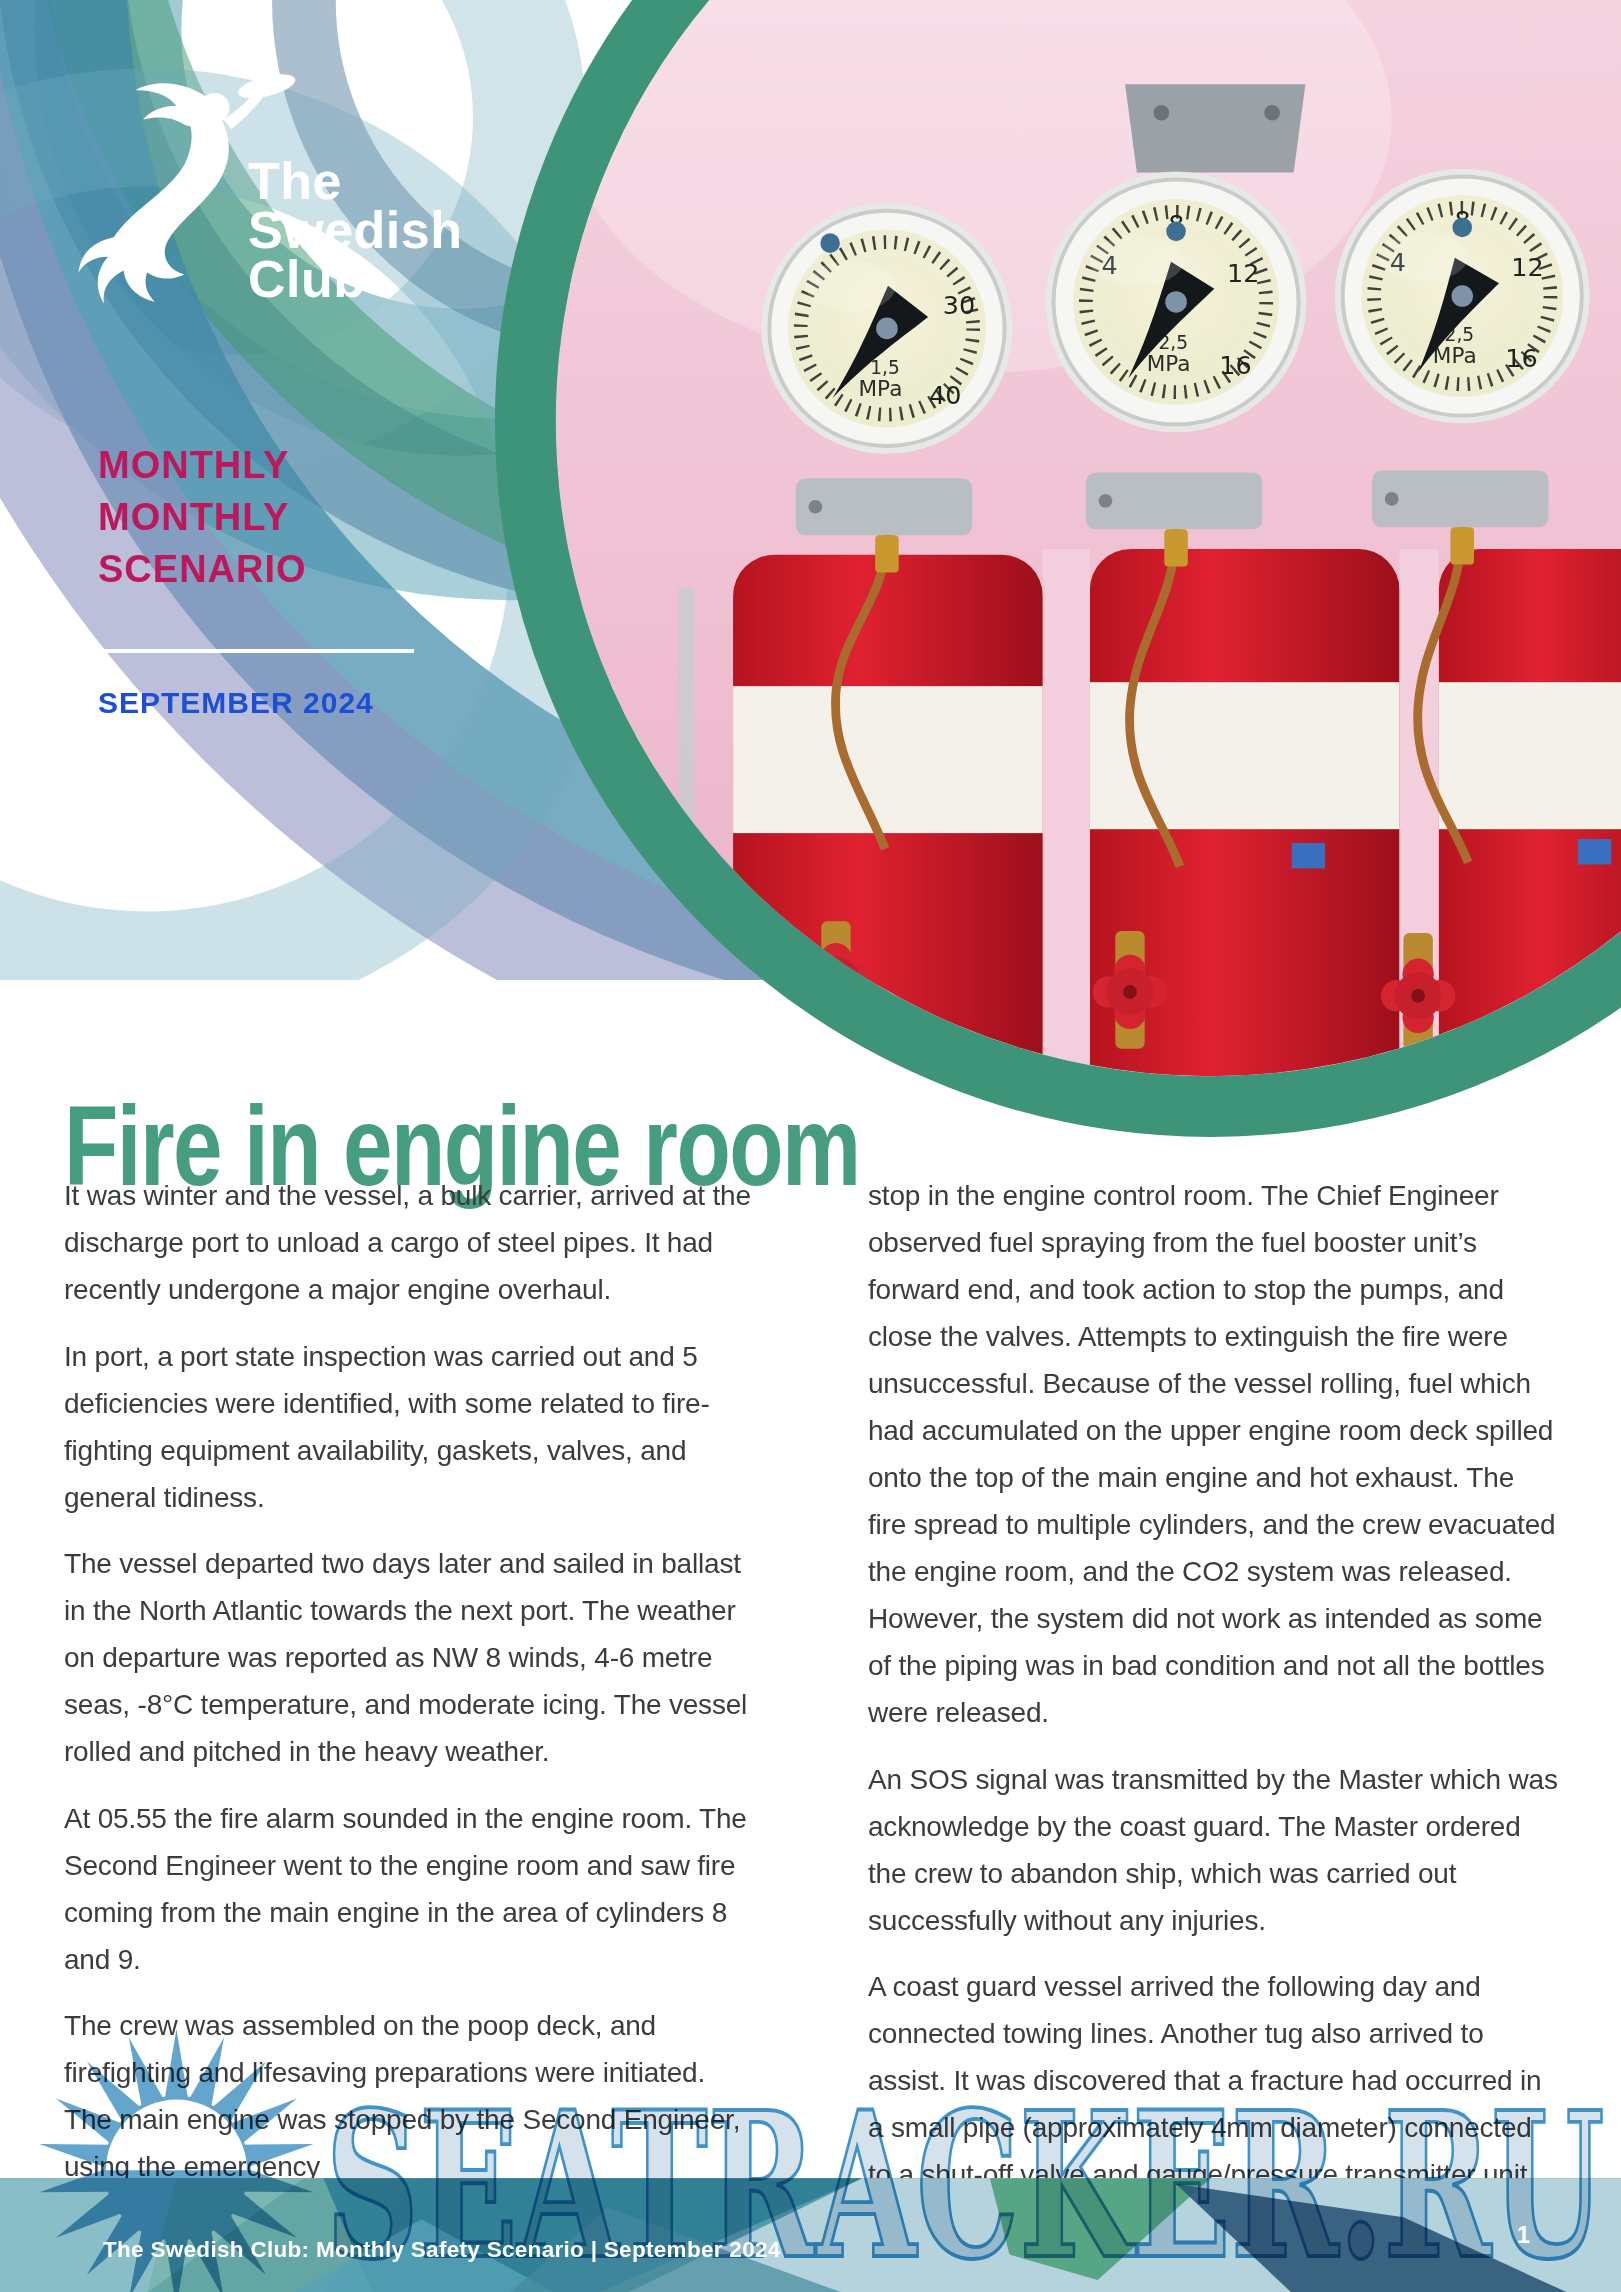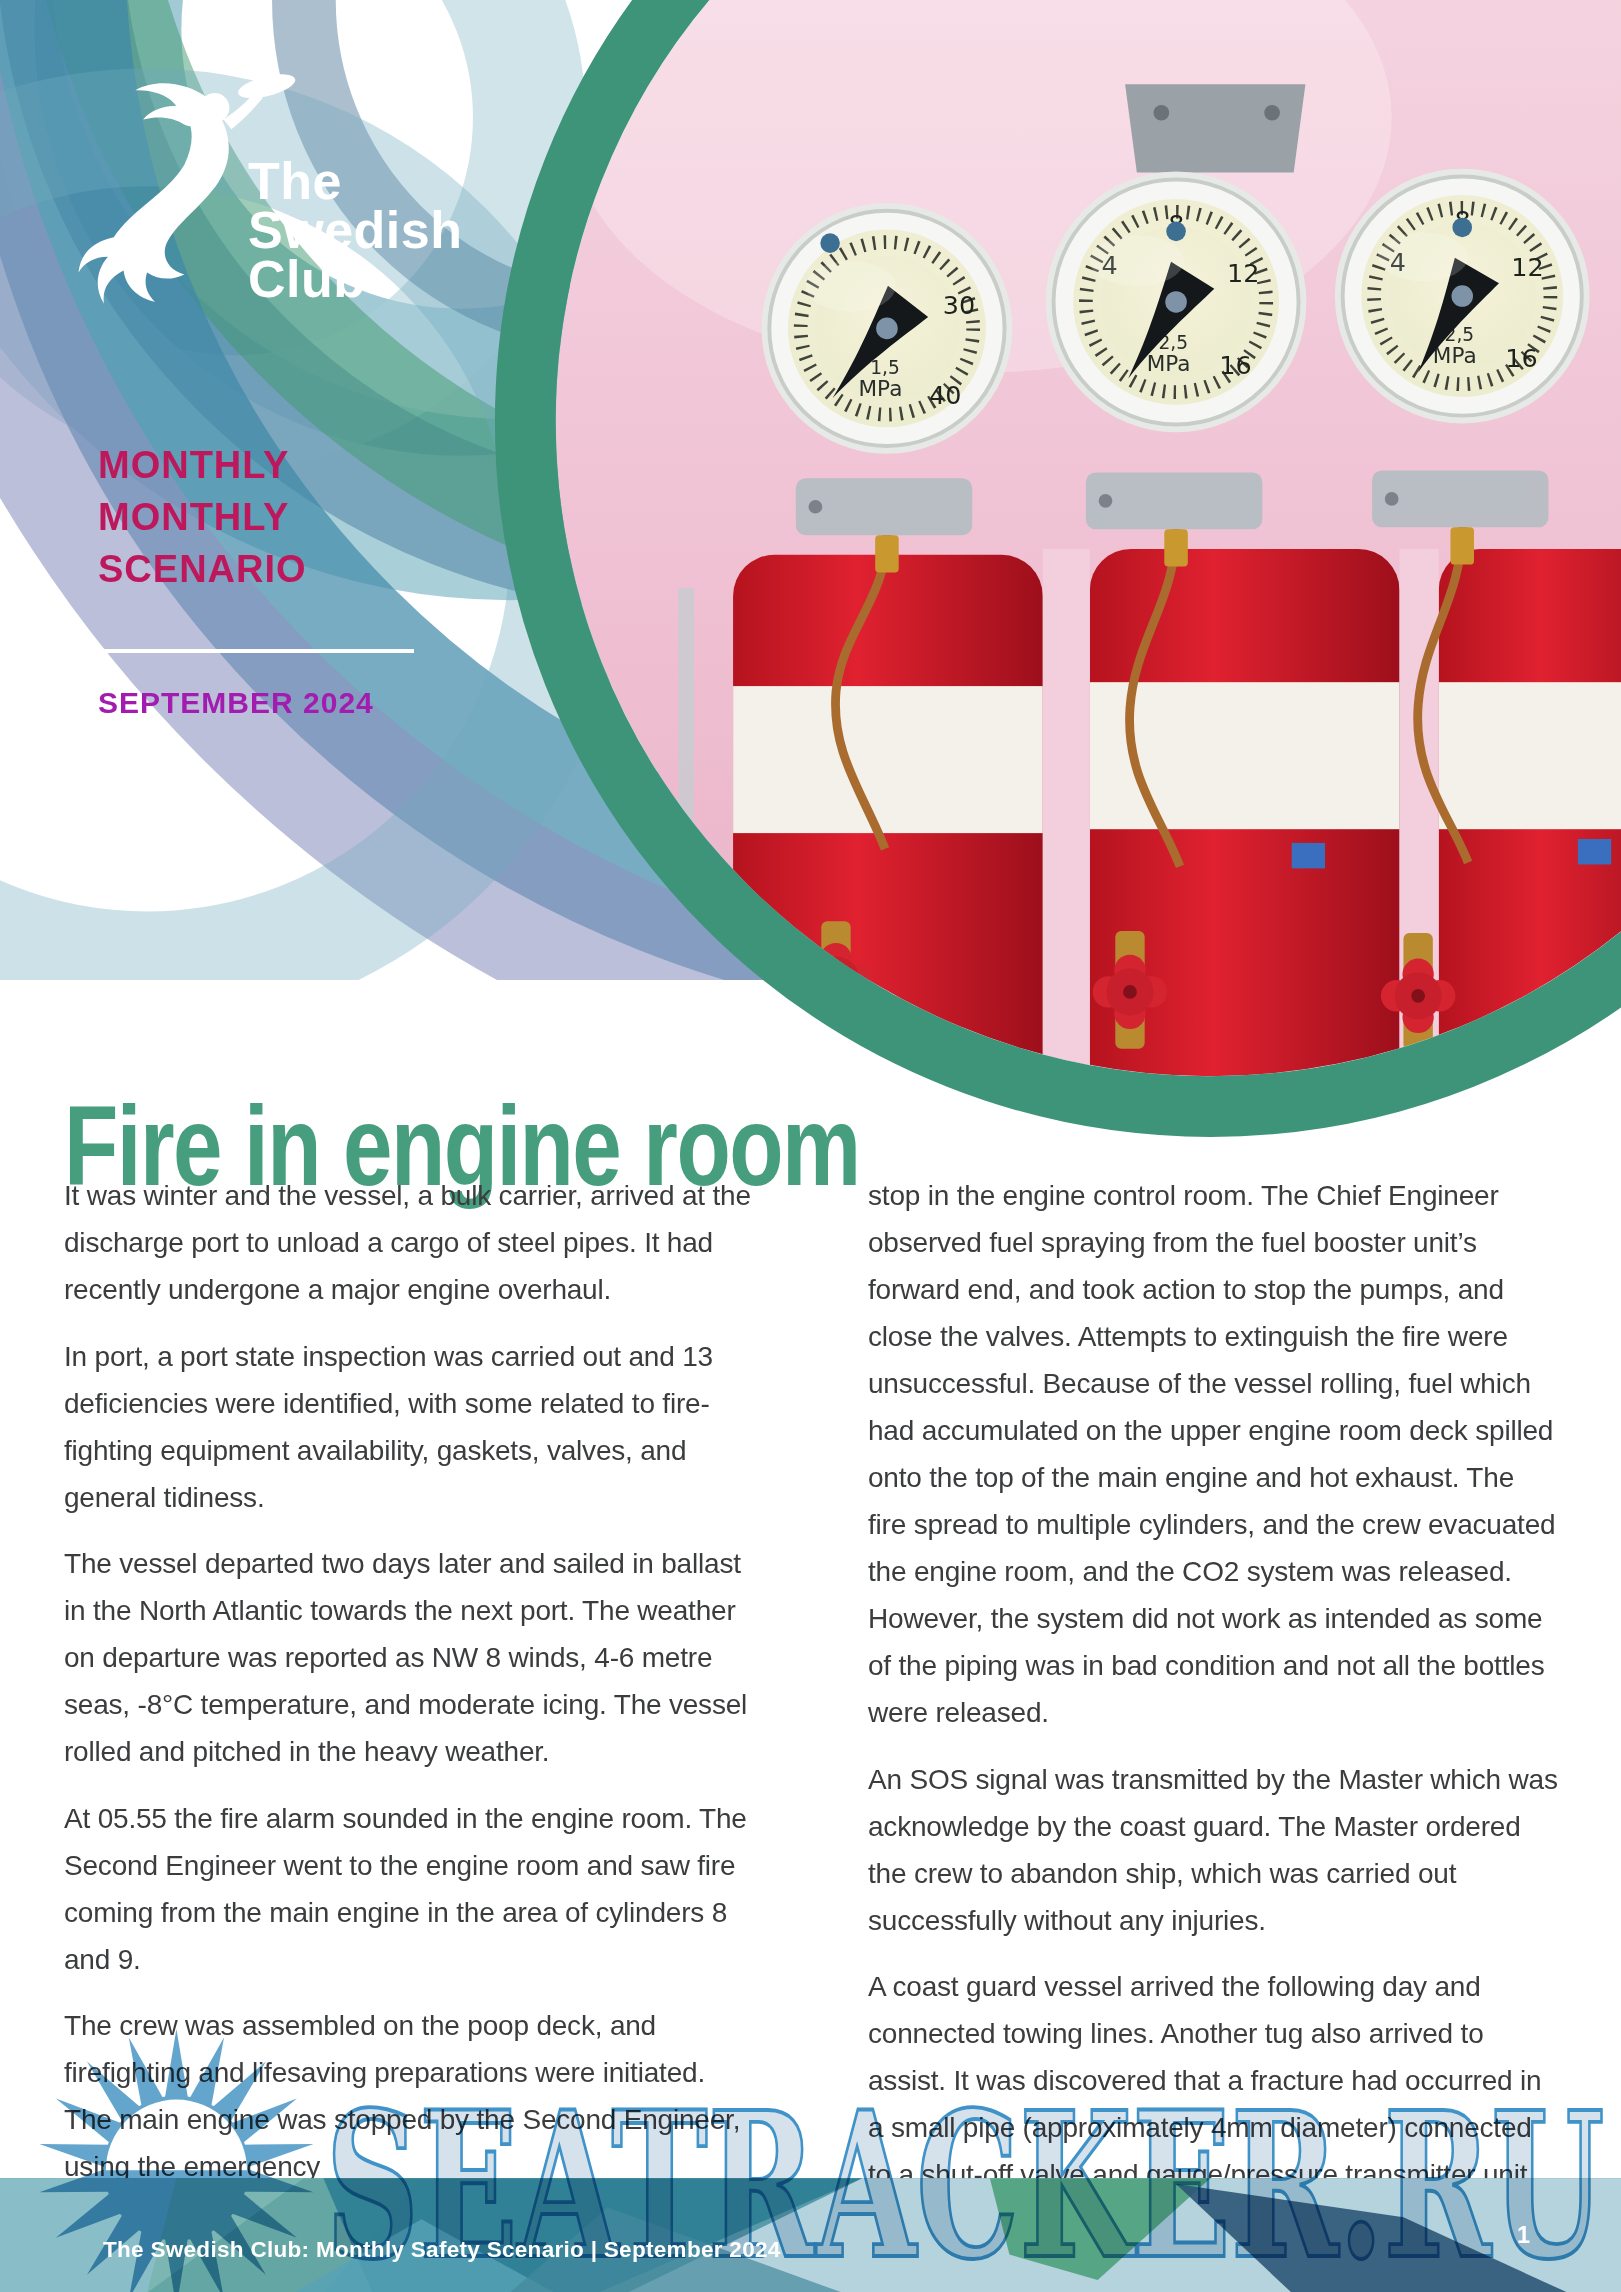--- a/index.html
+++ b/index.html
@@ -19,21 +19,21 @@
   }
   .masthead-title{
     position:absolute;left:98px;top:439px;z-index:3;
     color:#be185d;font-weight:bold;font-size:38px;line-height:52px;letter-spacing:1px;
   }
   .masthead-rule{
     position:absolute;left:98px;top:649px;width:316px;height:3.9px;background:#ffffff;z-index:3;
   }
   .issue-date{
     position:absolute;left:98px;top:686px;z-index:3;
-    color:#a21caf;font-weight:bold;font-size:30px;letter-spacing:1px;
+    color:#1d4ed8;font-weight:bold;font-size:30px;letter-spacing:1px;
   }
   
   .article-title{
     position:absolute;left:64px;top:1004px;z-index:3;
     color:#479e7e;font-weight:bold;font-size:114px;letter-spacing:-2px;
     transform:scaleX(.78);transform-origin:0 50%;white-space:nowrap;
   }
   .cols{
     position:absolute;left:64px;top:1172px;width:1494px;z-index:3;
     display:flex;gap:114px;
@@ -259,21 +259,21 @@
 
 <div class="masthead-rule"></div>
 
 <div class="issue-date">SEPTEMBER 2024</div>
 
 <h1 class="article-title">Fire in engine room</h1>
 
 <div class="cols">
   <div class="col">
     <p>It was winter and the vessel, a bulk carrier, arrived at the discharge port to unload a cargo of steel pipes. It had recently undergone a major engine overhaul.</p>
-    <p>In port, a port state inspection was carried out and 13 deficiencies were identified, with some related to fire-fighting equipment availability, gaskets, valves, and general tidiness.</p>
+    <p>In port, a port state inspection was carried out and 5 deficiencies were identified, with some related to fire-fighting equipment availability, gaskets, valves, and general tidiness.</p>
     <p>The vessel departed two days later and sailed in ballast in the North Atlantic towards the next port. The weather on departure was reported as NW 8 winds, 4-6 metre seas, -8°C temperature, and moderate icing. The vessel rolled and pitched in the heavy weather.</p>
     <p>At 05.55 the fire alarm sounded in the engine room. The Second Engineer went to the engine room and saw fire coming from the main engine in the area of cylinders 8 and 9.</p>
     <p>The crew was assembled on the poop deck, and firefighting and lifesaving preparations were initiated. The main engine was stopped by the Second Engineer, using the emergency</p>
   </div>
   <div class="col">
     <p>stop in the engine control room. The Chief Engineer observed fuel spraying from the fuel booster unit’s forward end, and took action to stop the pumps, and close the valves. Attempts to extinguish the fire were unsuccessful. Because of the vessel rolling, fuel which had accumulated on the upper engine room deck spilled onto the top of the main engine and hot exhaust.  The fire spread to multiple cylinders, and the crew evacuated the engine room, and the CO2 system was released. However, the system did not work as intended as some of the piping was in bad condition and not all the bottles were released.</p>
     <p>An SOS signal was transmitted by the Master which was acknowledge by the coast guard. The Master ordered the crew to abandon ship, which was carried out successfully without any injuries.</p>
     <p>A coast guard vessel arrived the following day and connected towing lines. Another tug also arrived to assist. It was discovered that a fracture had occurred in a small pipe (approximately 4mm diameter) connected to a shut-off valve and gauge/pressure transmitter unit. Fuel then leaked</p>
   </div>
 </div>

